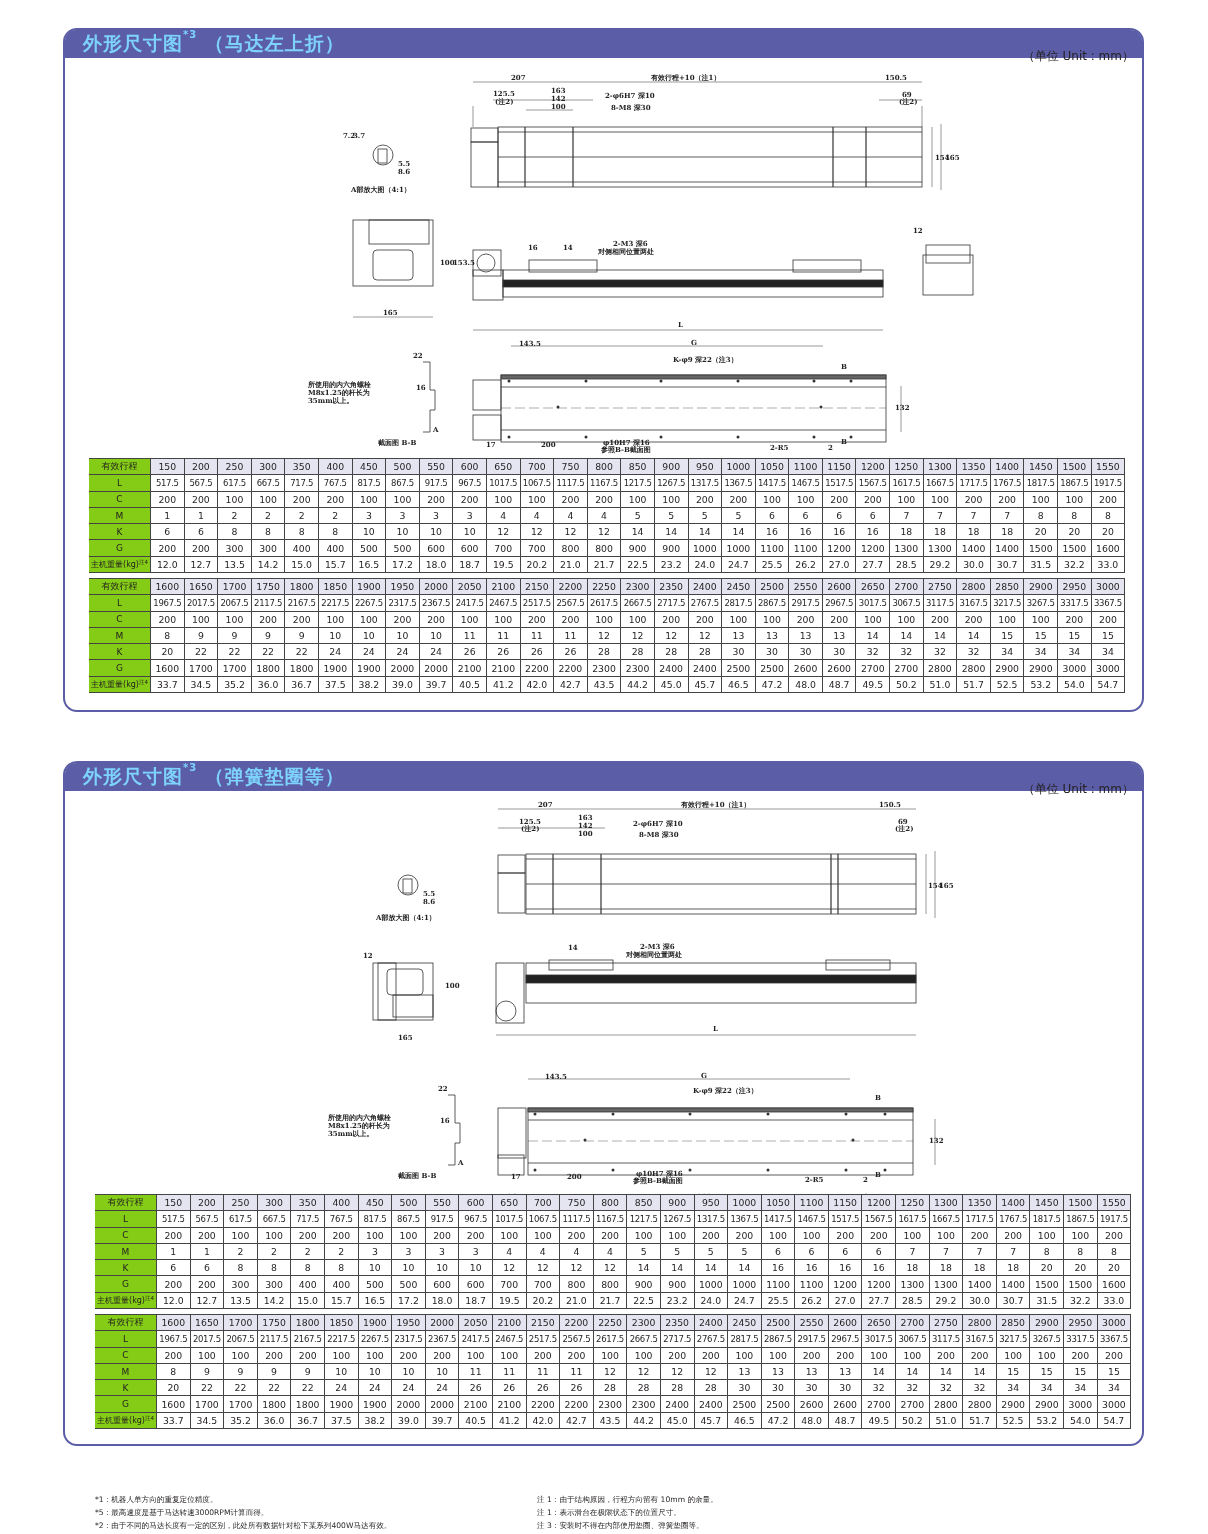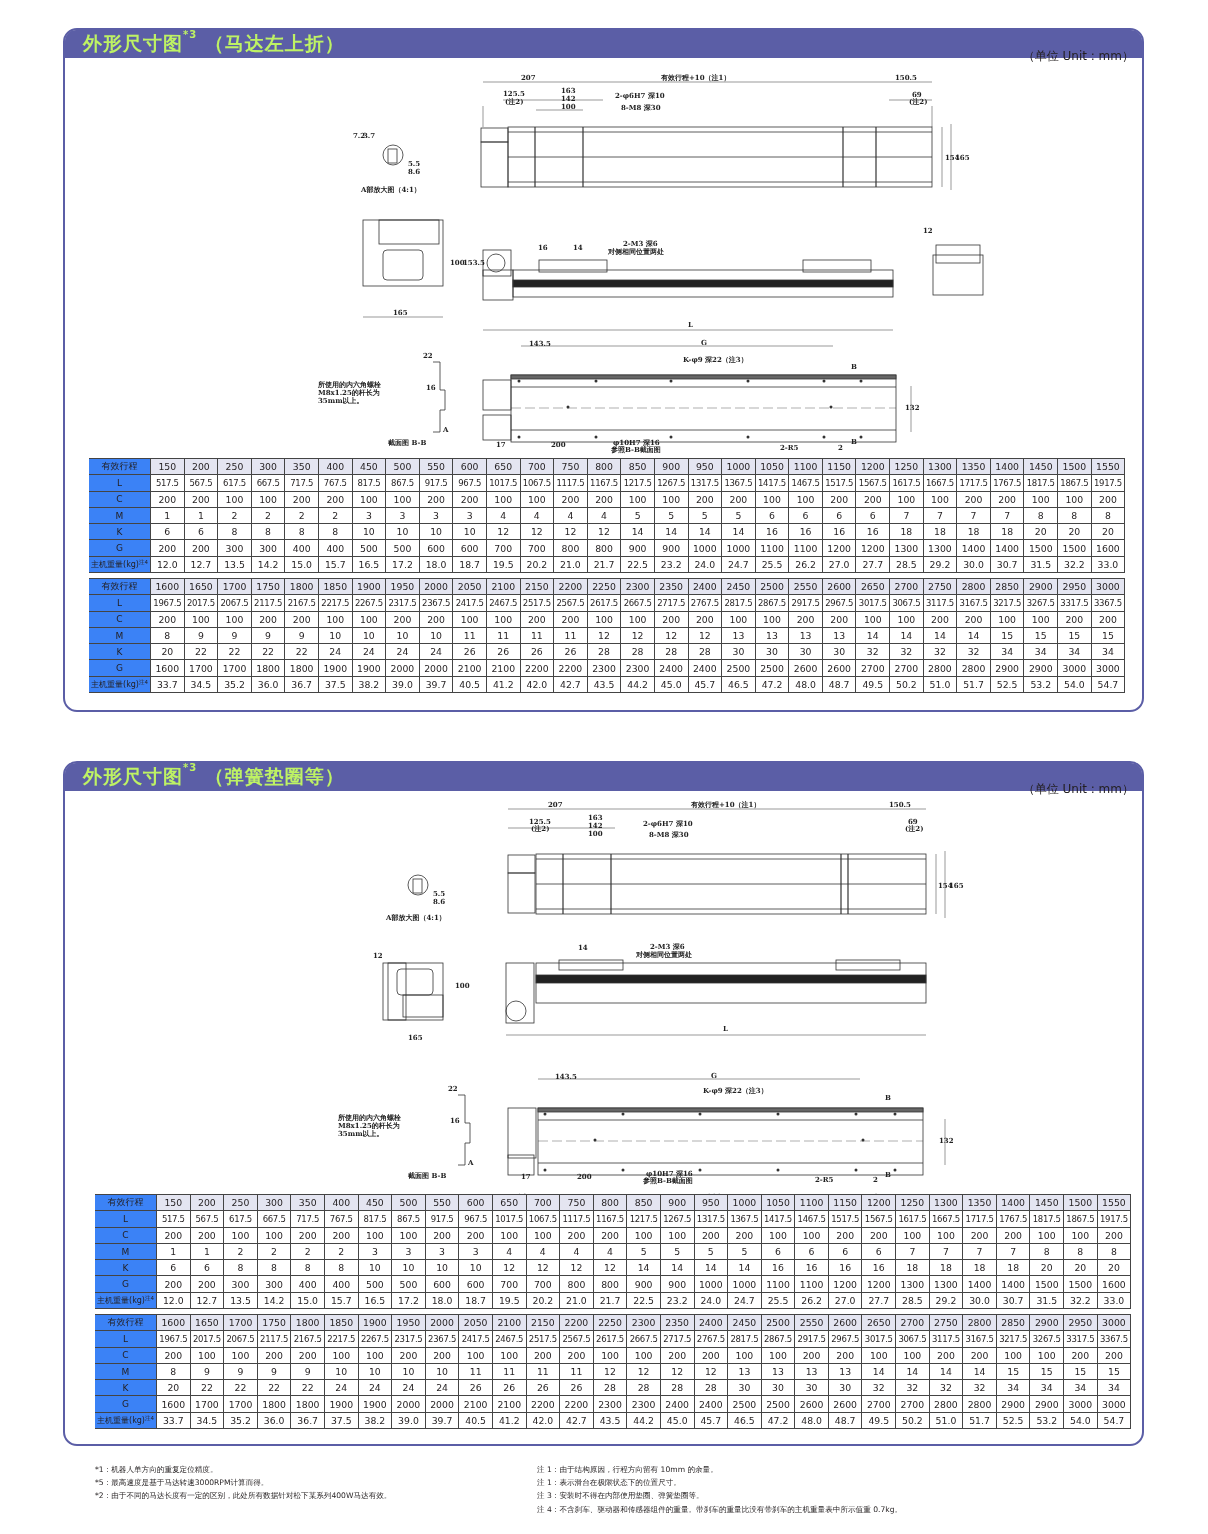--- a/index.html
+++ b/index.html
@@ -1,32 +1,32 @@
 <!DOCTYPE html>
 <html><head>
 <meta charset="utf-8">
 <style>
   html,body{margin:0;padding:0;background:#fff;}
   body{width:1208px;height:1534px;position:relative;font-family:"DejaVu Sans",sans-serif;color:#231f20;overflow:hidden;}
   .panel{position:absolute;left:63px;width:1081px;border:2px solid #5b5ea6;border-radius:14px;background:#fff;box-sizing:border-box;}
   .panel-head{height:28px;background:#5b5ea6;border-radius:11px 11px 0 0;display:flex;align-items:center;padding-left:18px;}
-  .panel-title{color:#bef264;font-weight:bold;font-size:19px;letter-spacing:1px;font-family:"DejaVu Sans",sans-serif;}
+  .panel-title{color:#7dd3fc;font-weight:bold;font-size:19px;letter-spacing:1px;font-family:"DejaVu Sans",sans-serif;}
   .panel-title sup{font-size:10px;vertical-align:top;position:relative;top:-2px;}
   .unit{position:absolute;right:8px;top:18px;font-size:12px;color:#231f20;}
-  .drawing{position:absolute;left:18px;top:30px;width:919px;height:420px;}
+  .drawing{position:absolute;left:8px;top:30px;width:919px;height:420px;}
   .drawing svg{position:absolute;left:0;top:0;}
   .dtext{font-family:"DejaVu Serif",serif;font-size:7px;fill:#222;font-weight:bold;}
   table.spec{position:absolute;border-collapse:collapse;font-family:"DejaVu Sans",sans-serif;font-size:9.5px;table-layout:fixed;}
   table.spec td{border:1px solid #444;border-top:none;text-align:center;height:15.3px;padding:0;white-space:nowrap;overflow:hidden;}
   table.spec tr td:first-child{border-left:none;width:61px;font-size:9px;}
   table.spec tr:first-child td{background:#e4e5f1;border-top:1px solid #444;}
-  table.spec tr td:first-child{background:#3b82f6;}
+  table.spec tr td:first-child{background:#84cc16;}
   table.spec td.v{width:32.6px;font-size:9.3px;}
   table.spec td.v.l{font-size:8.5px;letter-spacing:-0.3px;}
-  .notes{position:absolute;top:1463px;font-size:7.6px;line-height:13.2px;color:#231f20;}
+  .notes{position:absolute;top:1493px;font-size:7.6px;line-height:13.2px;color:#231f20;}
   .sup4{font-size:5.5px;vertical-align:top;}
 </style>
 </head>
 <body>
 
 <div class="panel" style="top:28px;height:684px;">
   <div class="panel-head">
     <span class="panel-title"><span>外形尺寸图</span><sup>*3</sup> <span>（马达左上折）</span></span>
   </div>
   <div class="unit">（单位 Unit : mm）</div>

